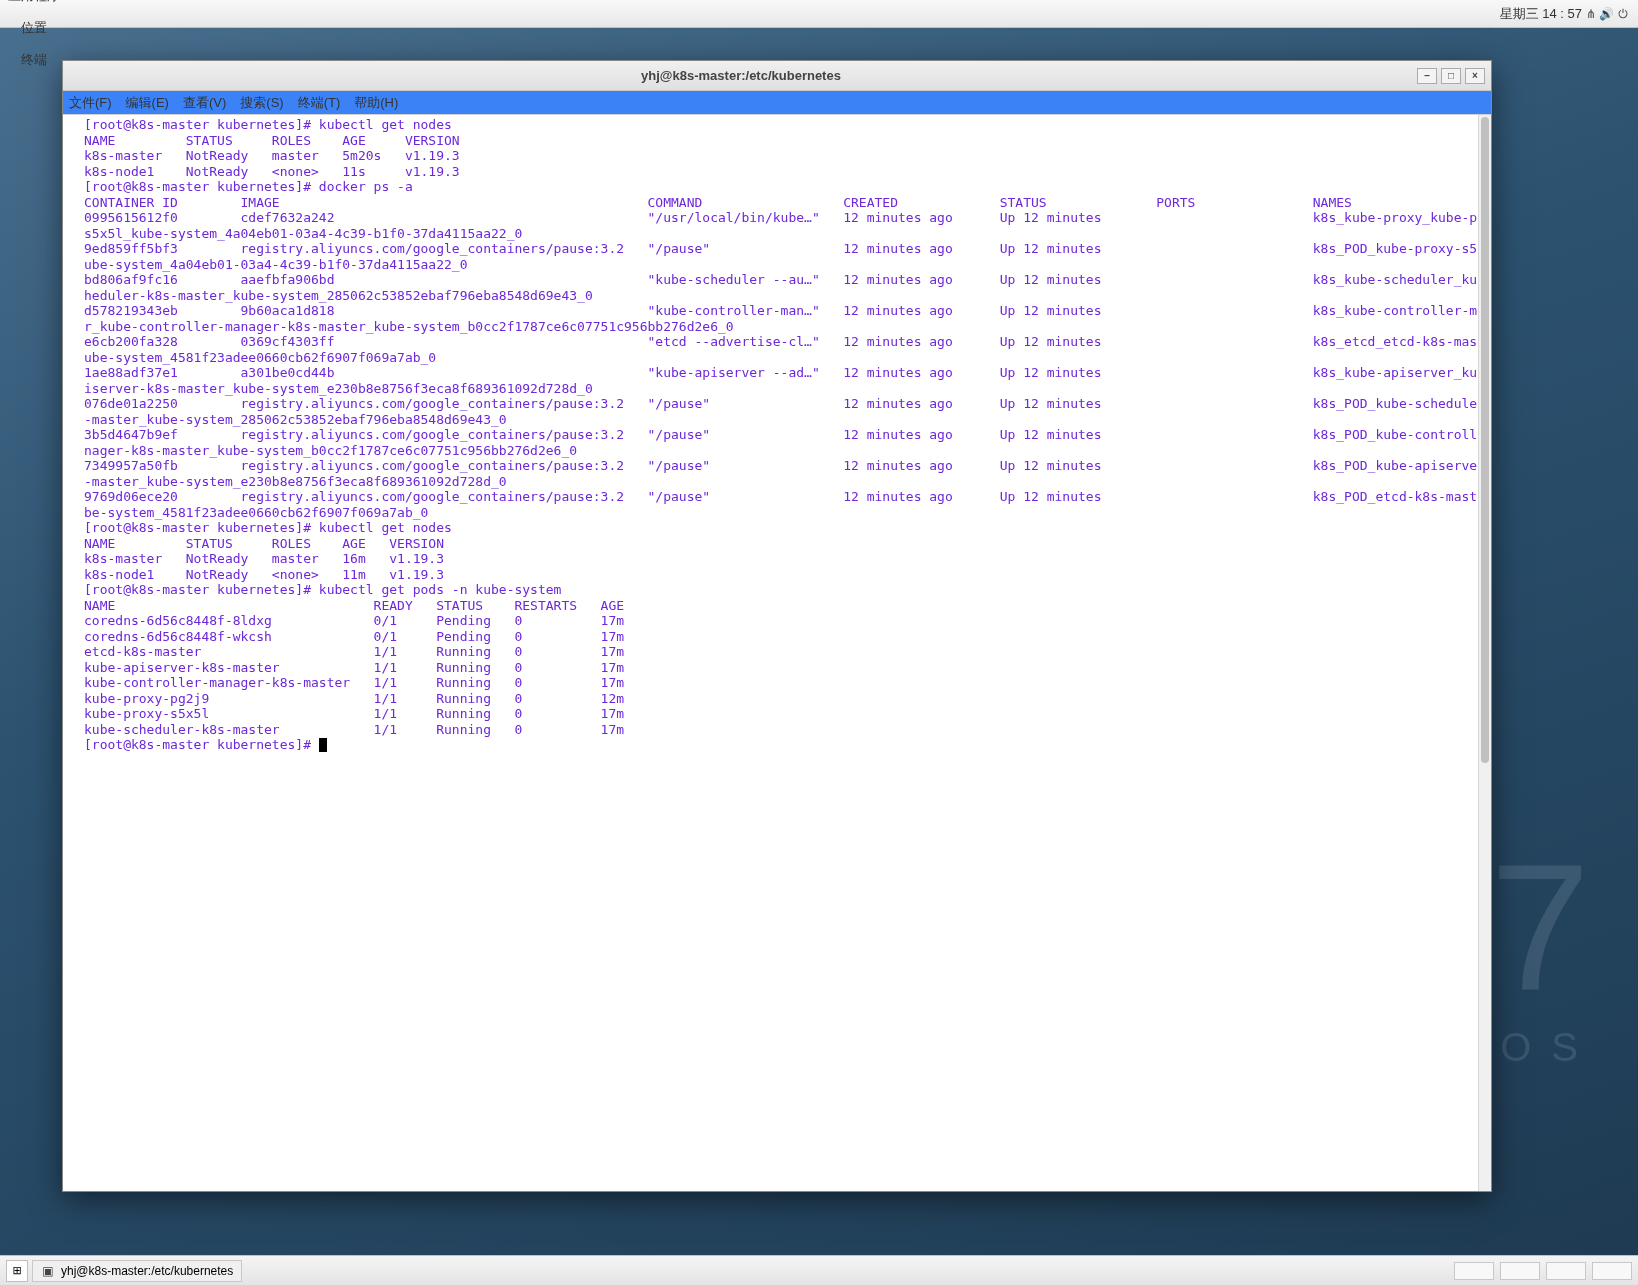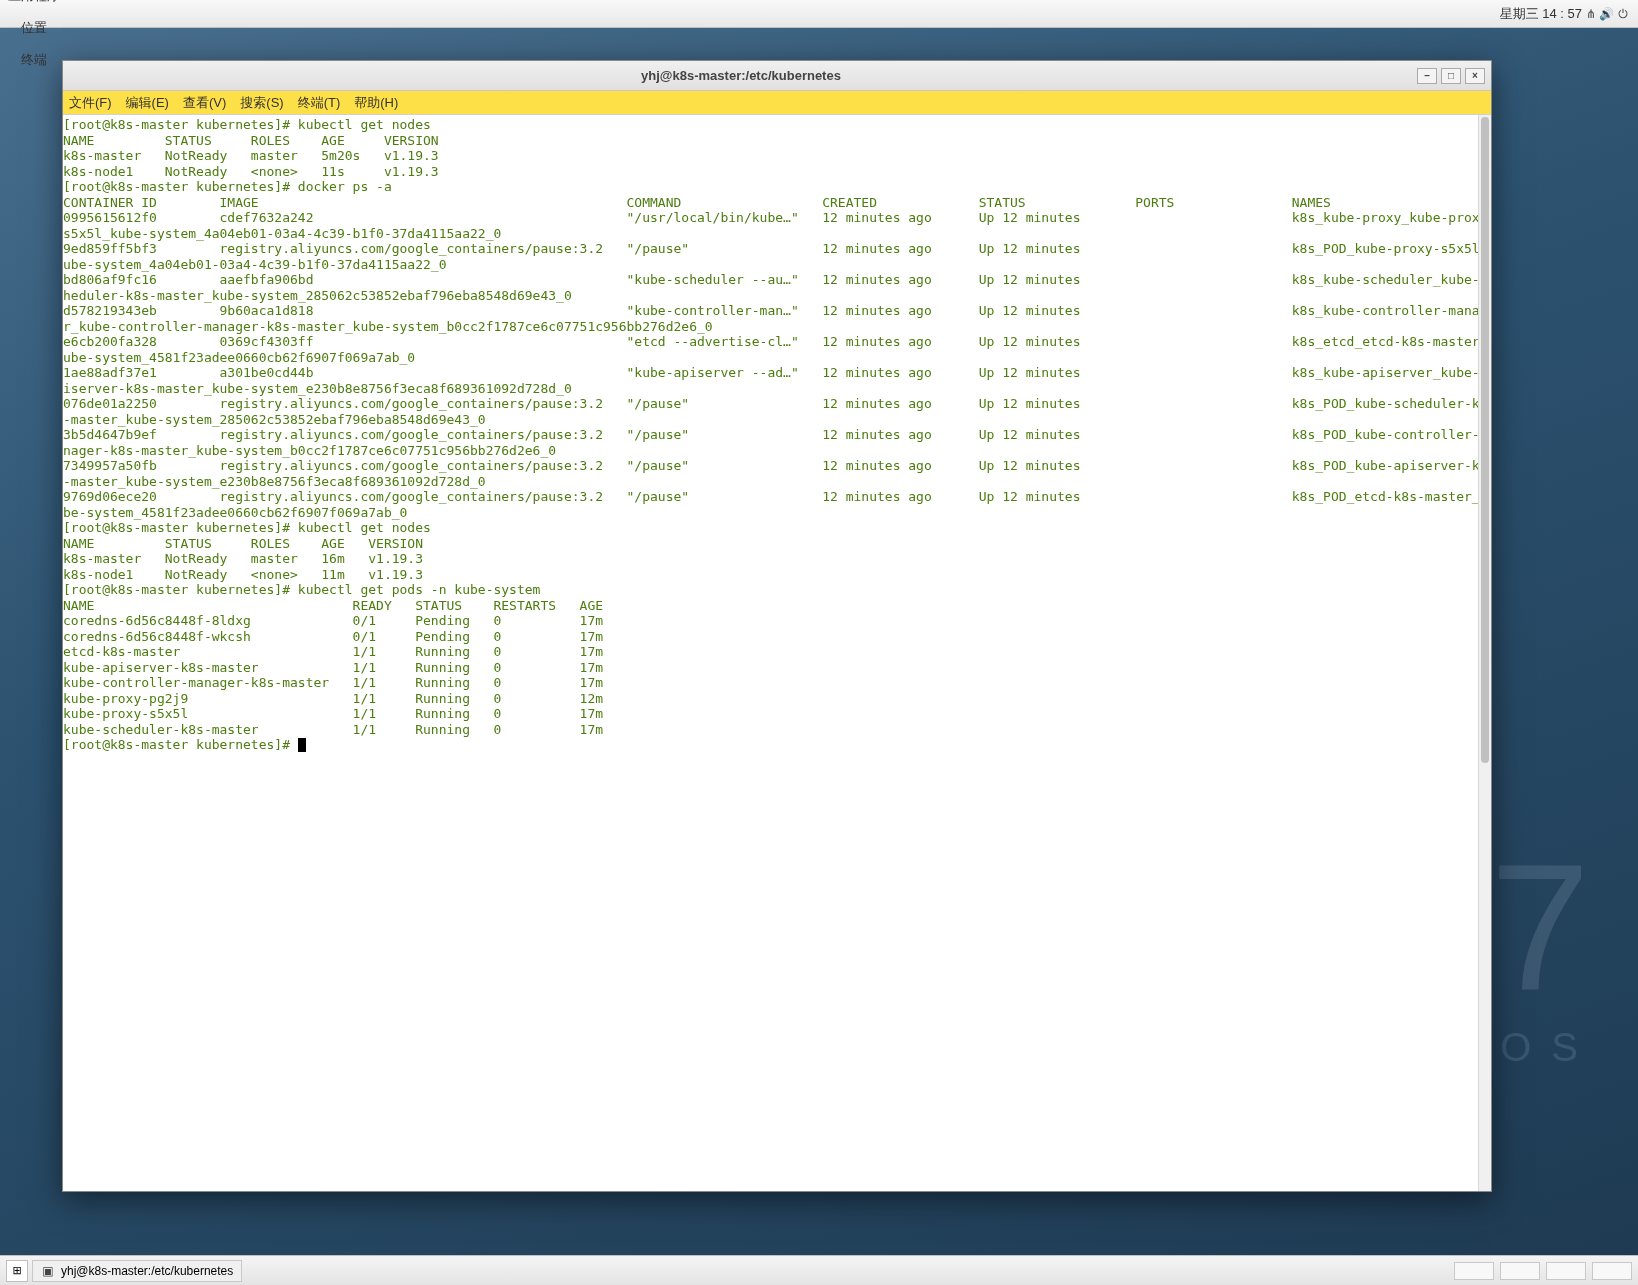--- a/index.html
+++ b/index.html
@@ -62,38 +62,38 @@
   align-items: center;
   padding: 0 6px;
   font-size: 13px;
   font-weight: bold;
   color: #444;
 }
 .titlebar .title { flex: 1; text-align: center; }
 .titlebar .wbtn { width: 20px; height: 16px; border: 1px solid #aaa; margin-left: 4px; display: inline-flex; align-items: center; justify-content: center; font-size: 10px; background: #f4f4f4; cursor: pointer; }
 .menubar {
   height: 24px;
-  background: #fde047;
+  background: #3b82f6;
   border-bottom: 1px solid #d0d0d0;
   display: flex;
   align-items: center;
   padding: 0 6px;
   font-size: 13px;
   gap: 14px;
   color: #333;
 }
 .menubar span { cursor: pointer; }
 .terminal-body {
   flex: 1;
   background: #fff;
-  padding: 2px 0;
+  padding: 2px 21px;
   font-family: "DejaVu Sans Mono", "Consolas", monospace;
   font-size: 13px;
   line-height: 15.5px;
-  color: #4d7c0f;
+  color: #6d28d9;
   white-space: pre;
   overflow: hidden;
   position: relative;
 }
 .terminal-body .scrollbar {
   position: absolute;
   right: 0; top: 0; bottom: 0;
   width: 13px;
   background: #f0f0f0;
   border-left: 1px solid #d8d8d8;

